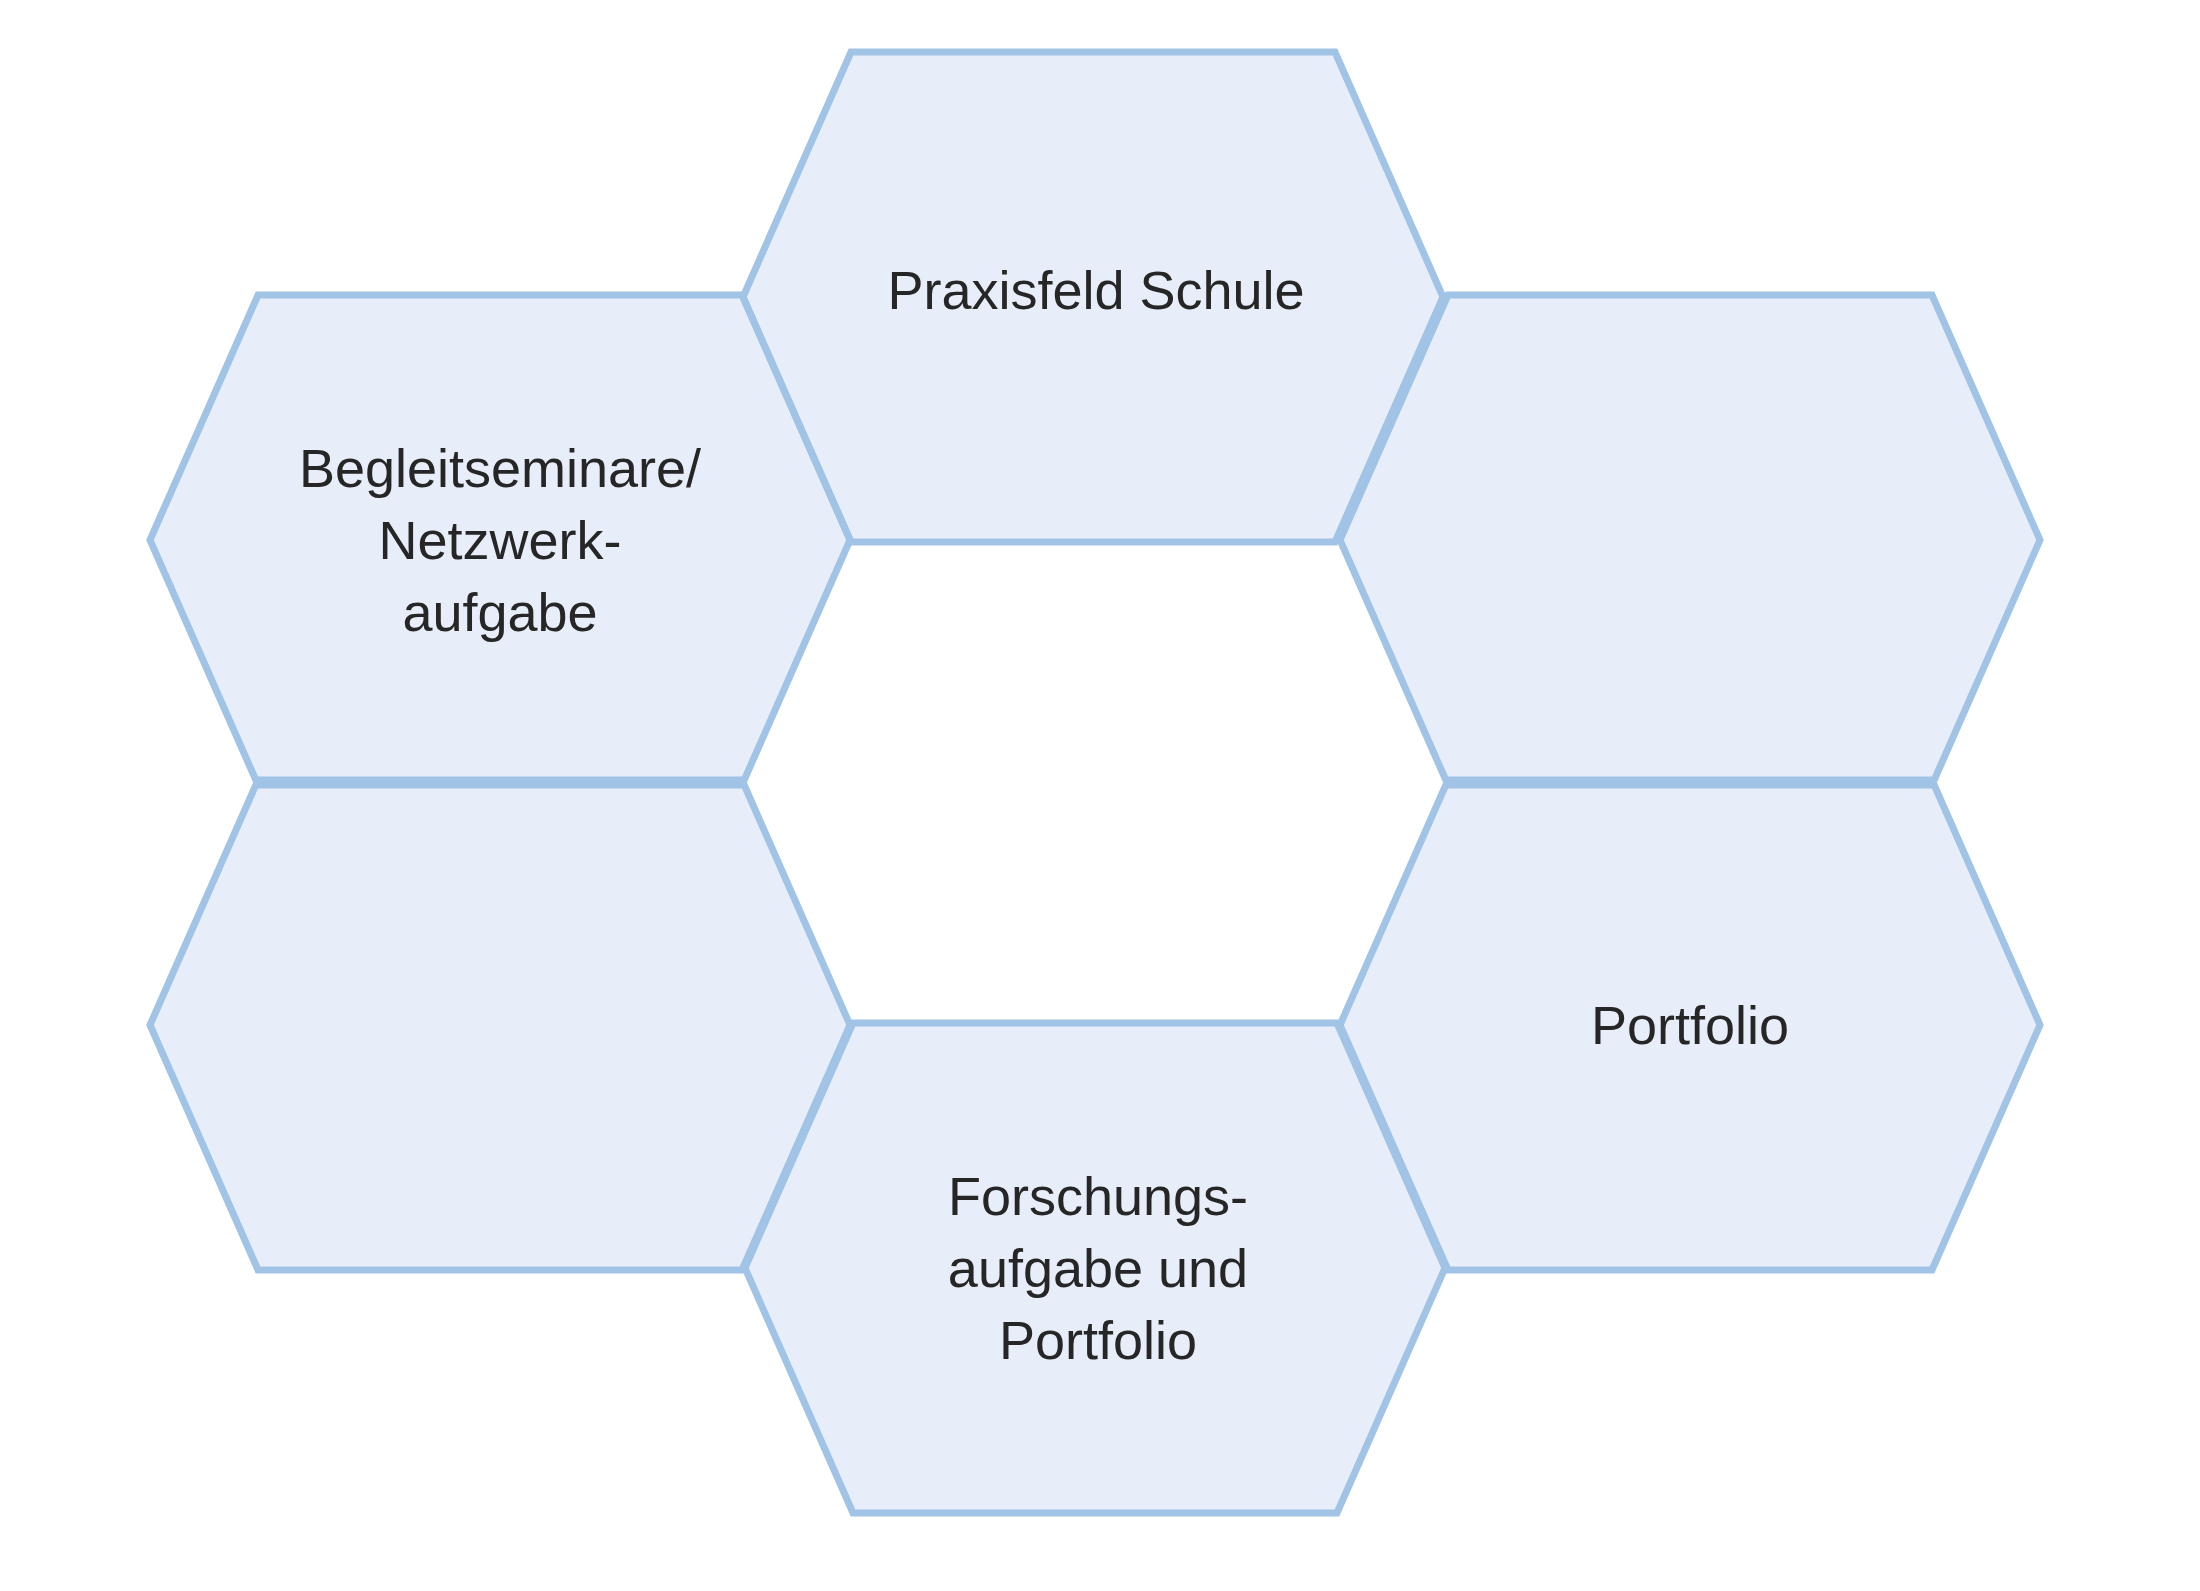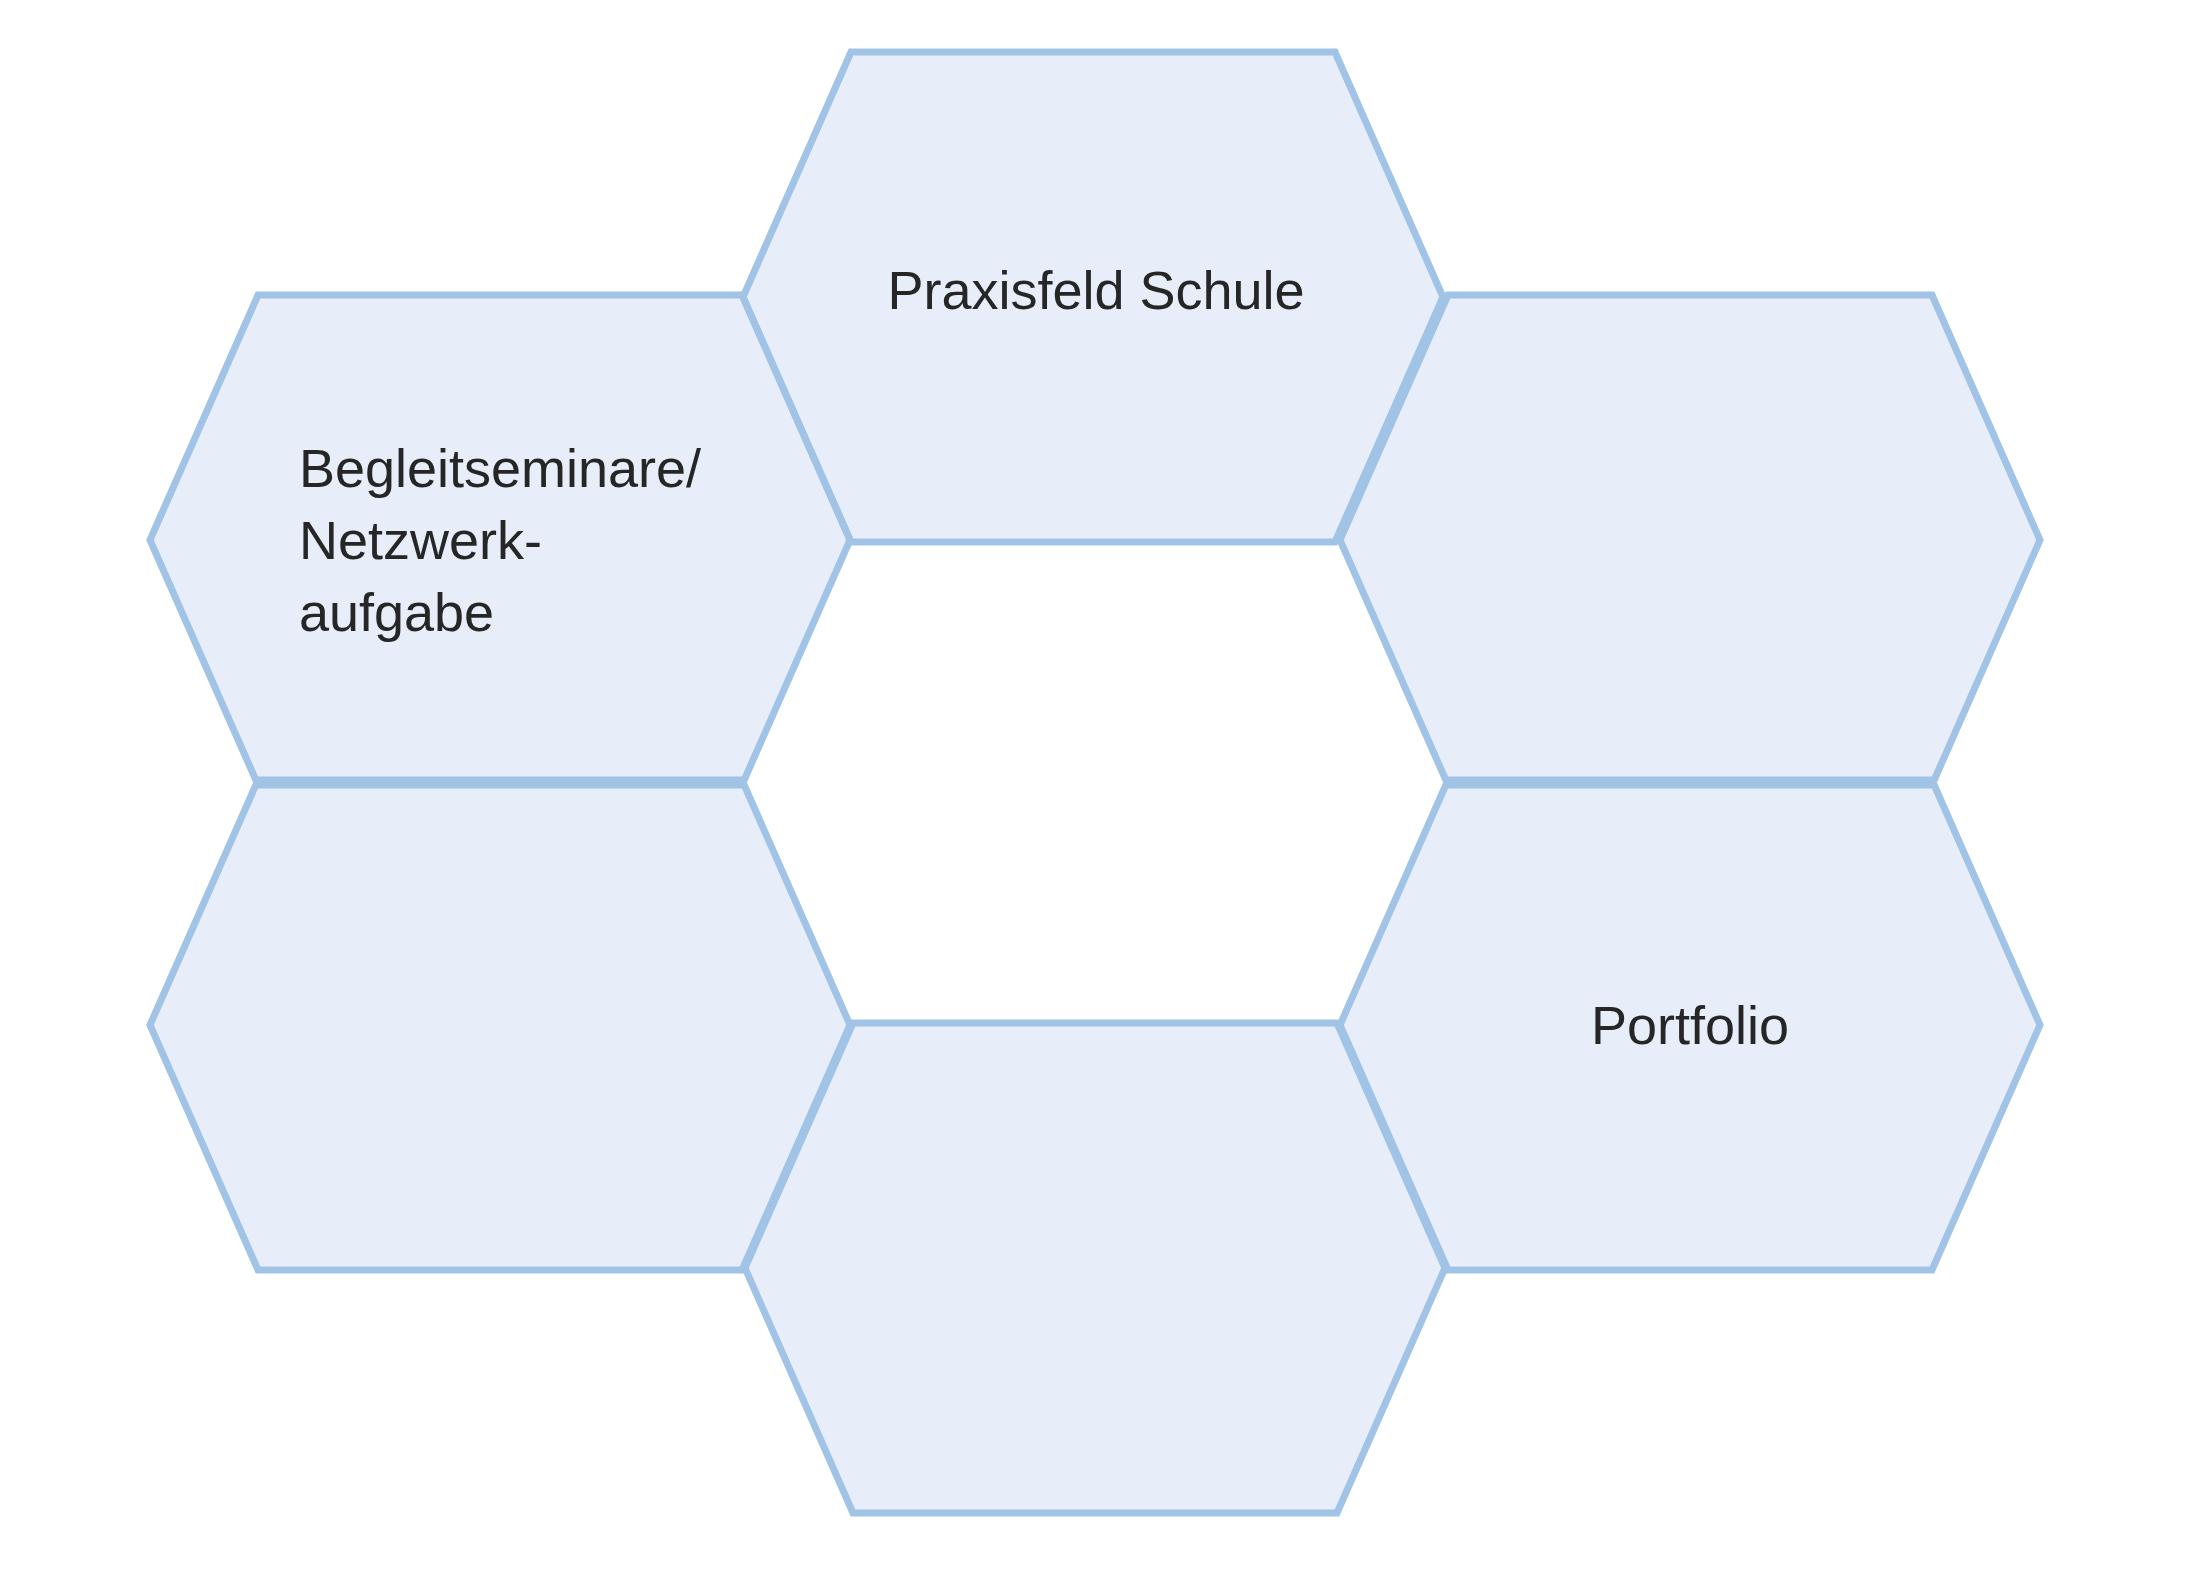--- a/index.html
+++ b/index.html
@@ -18,20 +18,21 @@
   #hex-svg {
     position: absolute;
     left: 0;
     top: 0;
     width: 2200px;
     height: 1591px;
   }
   .hex-label {
     position: absolute;
     transform: translate(-50%, -50%);
+    text-align: center;
     white-space: pre-line;
     font-size: 54px;
     line-height: 72px;
     color: #262626;
     letter-spacing: 0px;
   }
 </style>
 </head>
 <body>
 
@@ -60,14 +61,17 @@
   <div class="hex-label" style="left:1096px; top:290px;">Praxisfeld Schule</div>
 
   <div class="hex-label" style="left:500px; top:540px;">Begleitseminare/
 Netzwerk-
 aufgabe</div>
 
 
 
   <div class="hex-label" style="left:1690px; top:1025px;">Portfolio</div>
 
+  <div class="hex-label" style="left:1098px; top:1268px;">Forschungs-
+aufgabe und
+Portfolio</div>
 
 </div>
 
 </body></html>

